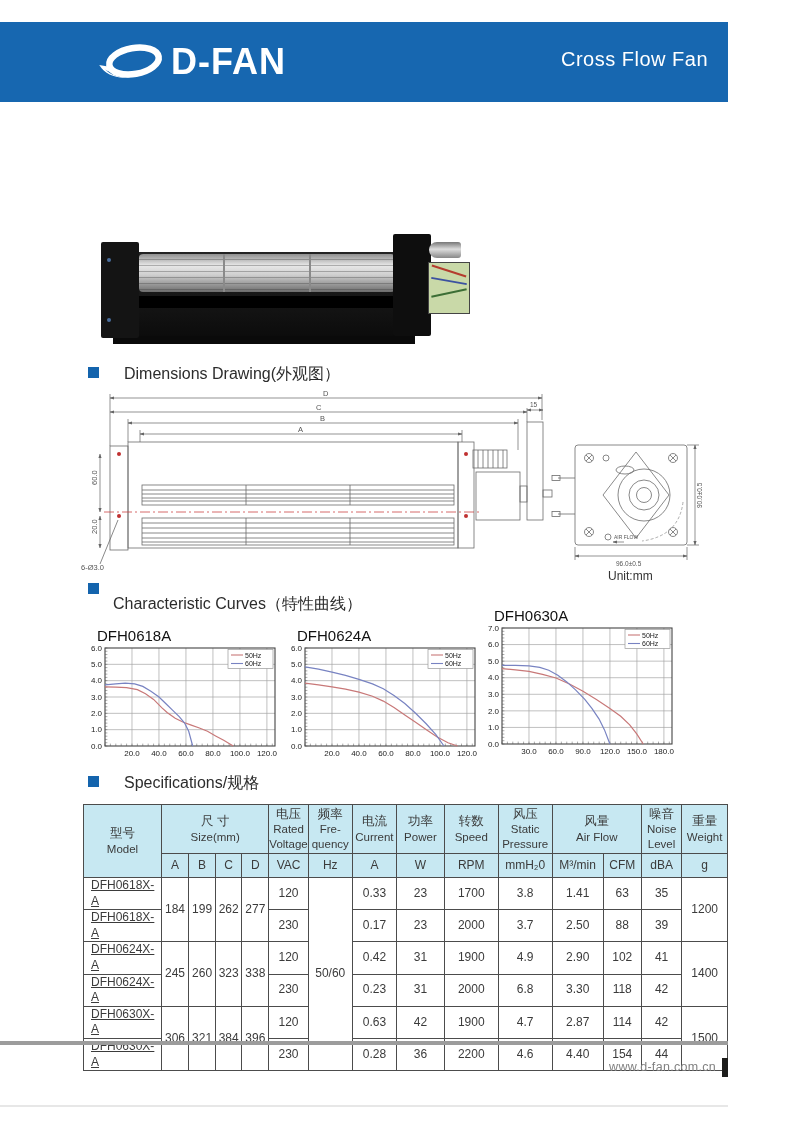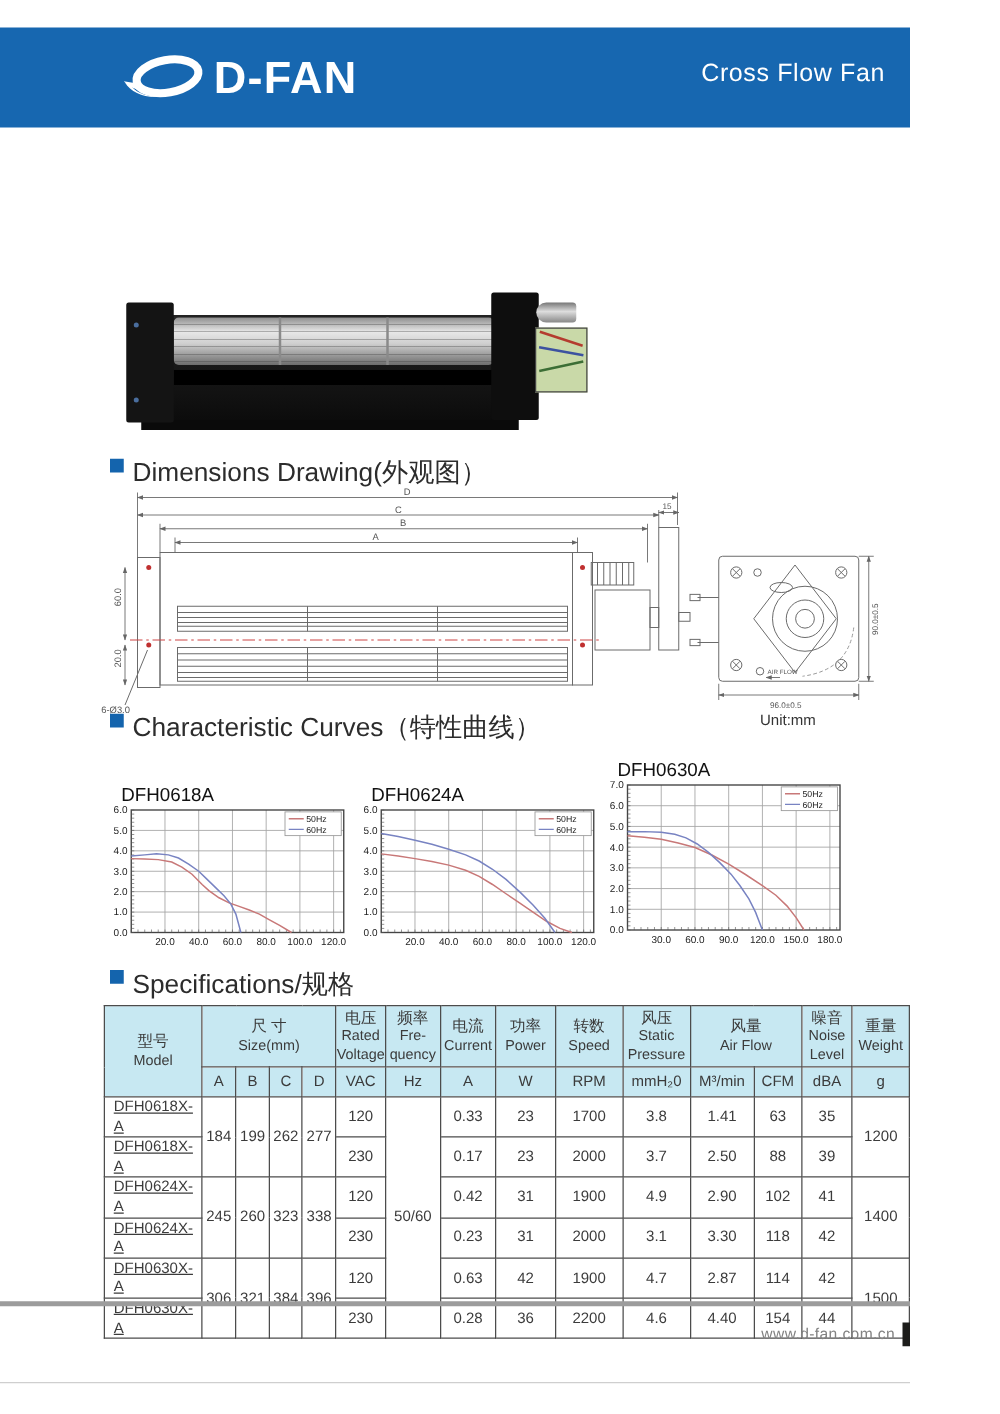--- a/index.html
+++ b/index.html
@@ -30,21 +30,21 @@
      background:linear-gradient(#777,#ddd 45%,#888);}
   .ph-label{left:333px;top:36px;width:40px;height:50px;background:#c9d9a8;border:1px solid #444;}
   .ph-w1{left:336px;top:44px;width:36px;height:2px;background:#b43c2e;transform:rotate(18deg);}
   .ph-w2{left:336px;top:54px;width:36px;height:2px;background:#3c52a0;transform:rotate(10deg);}
   .ph-w3{left:336px;top:66px;width:36px;height:2px;background:#3c6e35;transform:rotate(-12deg);}
   .ph-screw1{left:12px;top:32px;width:4px;height:4px;border-radius:50%;background:#4a6e9e;}
   .ph-screw2{left:12px;top:92px;width:4px;height:4px;border-radius:50%;background:#4a6e9e;}
   
   .sec{position:absolute;left:88px;display:flex;align-items:flex-start;}
   .sec .bullet{width:11px;height:11px;background:#1464ad;margin-top:3px;}
-  .sec .sec-label{margin-left:7px;font-size:21px;color:#2c2c2c;}
+  .sec .sec-label{margin-left:25px;font-size:16px;color:#2c2c2c;}
   
   .chart{position:absolute;}
   
   .spec-table{position:absolute;left:83px;top:804px;border-collapse:collapse;table-layout:fixed;
      font-size:12px;color:#3b3b3b;}
   .spec-table th,.spec-table td{border:1px solid #4c4c4c;text-align:center;vertical-align:middle;
      padding:0;font-weight:normal;line-height:1.3;overflow:hidden;}
   .spec-table thead th{background:#c7e8f2;}
   .spec-table .hrow1 th{height:48px;}
   .spec-table .hrow2 th{height:23px;}
@@ -218,21 +218,21 @@
       <text x="17" y="144" transform="rotate(-90 17 144)">20.0</text>
       <text x="1" y="180">6-Ø3.0</text>
       <text x="450" y="17" font-size="6.5">15</text>
       <text x="622" y="118" font-size="6.5" transform="rotate(-90 622 118)">90.0±0.5</text>
       <text x="536" y="176" font-size="6.5">96.0±0.5</text>
       <text x="534" y="149" font-size="5">AIR FLOW</text>
     </g>
     <text x="528" y="190" font-size="12" fill="#333">Unit:mm</text>
   </svg>
 
-  <div class="sec" style="top:568px;">
+  <div class="sec" style="top:580px;flex-direction:column;">
     <div class="bullet"></div>
     <div class="sec-label">Characteristic Curves（特性曲线）</div>
   </div>
 
   <div class="chart" style="left:79px;top:628px;"><svg width="210" height="144">
         <line x1="52.98412698412699" y1="20" x2="52.98412698412699" y2="118" stroke="#a5a5a5" stroke-width="0.7"></line>
         <line x1="79.96825396825398" y1="20" x2="79.96825396825398" y2="118" stroke="#a5a5a5" stroke-width="0.7"></line>
         <line x1="106.95238095238095" y1="20" x2="106.95238095238095" y2="118" stroke="#a5a5a5" stroke-width="0.7"></line>
         <line x1="133.93650793650795" y1="20" x2="133.93650793650795" y2="118" stroke="#a5a5a5" stroke-width="0.7"></line>
         <line x1="160.9206349206349" y1="20" x2="160.9206349206349" y2="118" stroke="#a5a5a5" stroke-width="0.7"></line>
@@ -663,21 +663,21 @@
           <td>102</td>
           <td>41</td>
           <td rowspan="2">1400</td>
         </tr>
         <tr>
           <td class="model-cell">DFH0624X-A</td>
           <td>230</td>
           <td>0.23</td>
           <td>31</td>
           <td>2000</td>
-          <td>3.1</td>
+          <td>6.8</td>
           <td>3.30</td>
           <td>118</td>
           <td>42</td>
         </tr>
         <tr>
           <td class="model-cell">DFH0630X-A</td>
           <td rowspan="2">306</td>
           <td rowspan="2">321</td>
           <td rowspan="2">384</td>
           <td rowspan="2">396</td>

